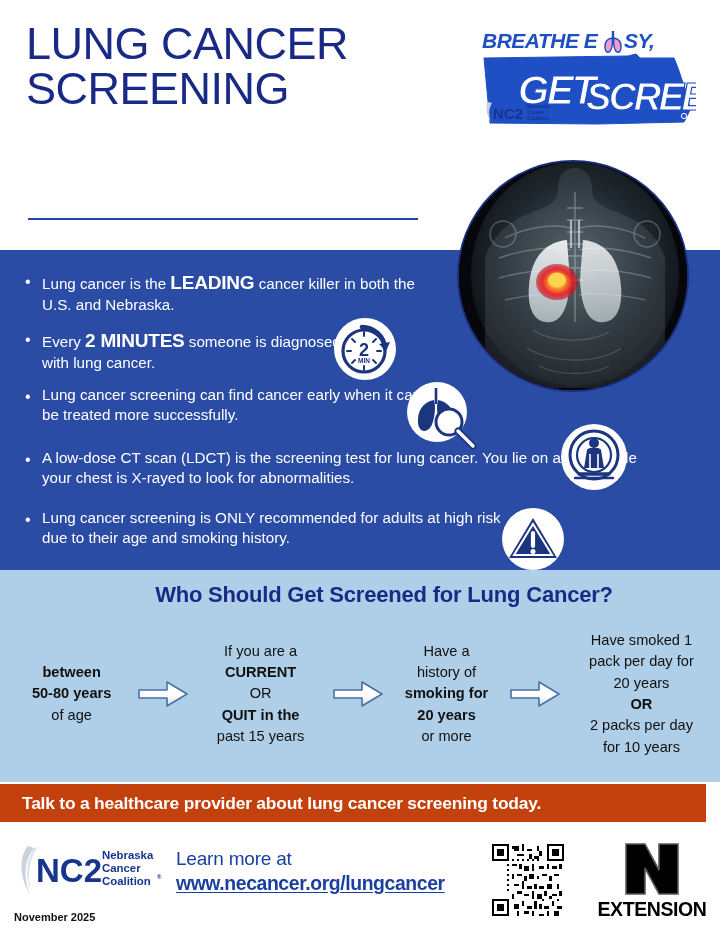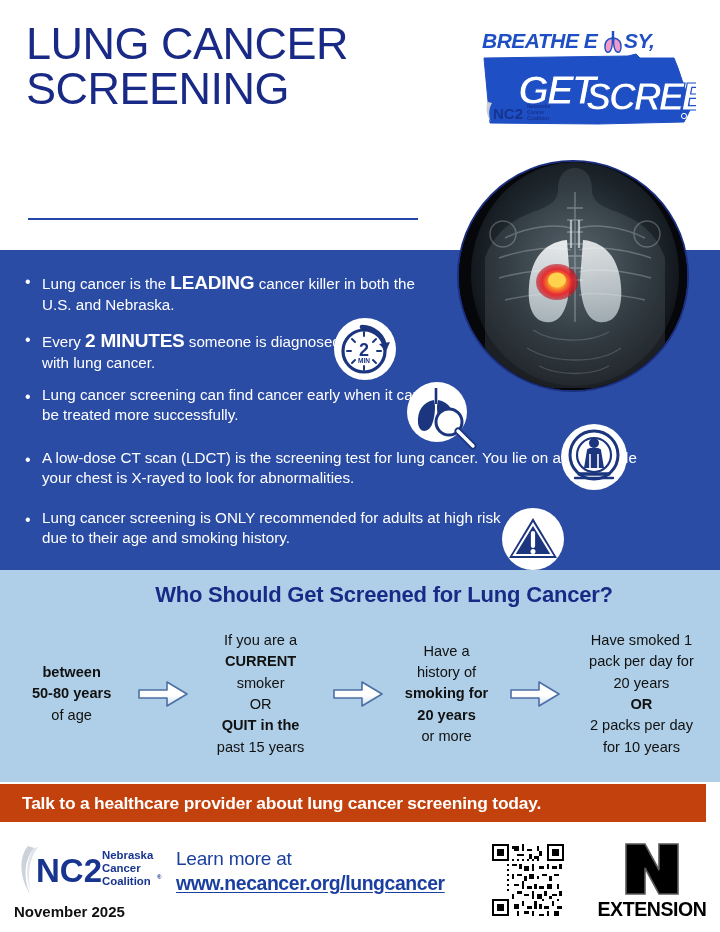--- a/index.html
+++ b/index.html
@@ -123,22 +123,22 @@
     color: #ffffff; font-size: 17.4px; font-weight: 700;
     letter-spacing: -0.2px;
   }
 
   
   .footer { position: absolute; left: 0; top: 822px; width: 720px; height: 110px; background:#fff; }
 
   .nc2 { position: absolute; left: 14px; top: 20px; width: 152px; height: 70px; }
   .nc2 svg { display:block; width:152px; height:58px; }
   .nc2-date {
-    position: absolute; left: 14px; top: 81px;
-    font-size: 15px; font-weight: 700; color: #111; text-align: center;
+    position: absolute; left: 14px; top: 89px;
+    font-size: 11px; font-weight: 700; color: #111; text-align: center;
   }
 
   .learn {
     position: absolute; left: 176px; top: 26px; width: 330px;
   }
   .learn-line1 {
     font-size: 19px; color: #1A3FA0; font-weight: 400; letter-spacing: -0.2px;
   }
   .learn-url {
     margin-top: 2px;
@@ -358,21 +358,20 @@
               <stop offset="100%" stop-color="#cddcec"></stop>
             </linearGradient>
           </defs>
           <path d="M2 11 L30 11 L30 3 L50 15 L30 27 L30 19 L2 19 Z" fill="url(#argrad)" stroke="#4c6fa5" stroke-width="1.6" stroke-linejoin="round"></path>
         </svg>
       </div>
 
       <div class="crit-col c2">
         <div>If you are a</div>
         <div><b>CURRENT</b></div>
-        <div>smoker</div>
         <div>OR</div>
         <div><b>QUIT in the</b></div>
         <div>past 15 years</div>
       </div>
 
       <div class="arrow">
         <svg viewBox="0 0 52 30">
           <path d="M2 11 L30 11 L30 3 L50 15 L30 27 L30 19 L2 19 Z" fill="url(#argrad)" stroke="#4c6fa5" stroke-width="1.6" stroke-linejoin="round"></path>
         </svg>
       </div>

